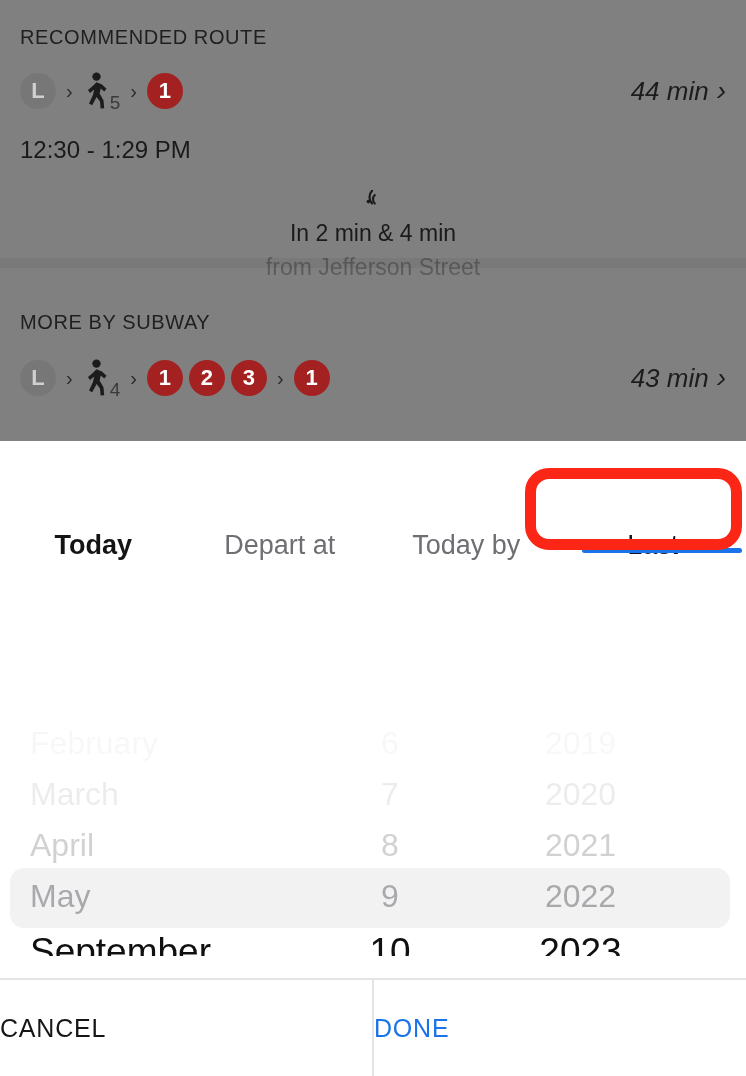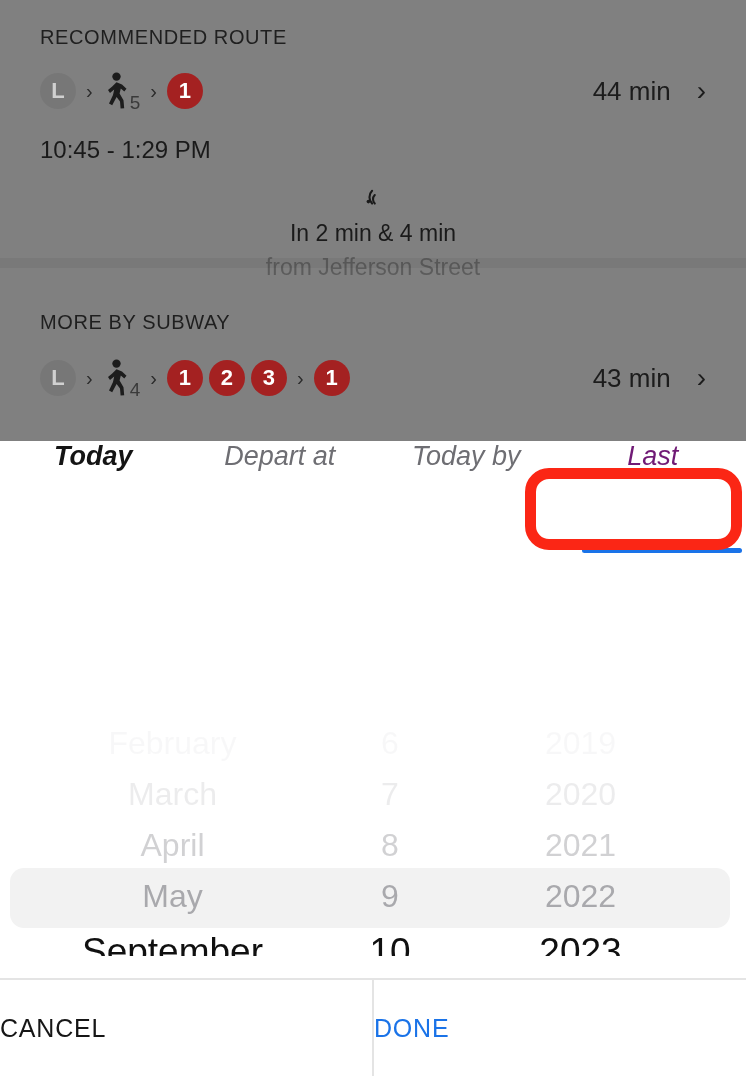--- a/index.html
+++ b/index.html
@@ -26,21 +26,21 @@
     position: absolute;
     left: 0; top: 0;
     width: 746px;
     height: 441px;
     background: #808080;
     overflow: hidden;
   }
 
   .route-section {
     position: relative;
-    padding: 0 40px;
+    padding: 0 20px;
   }
 
   .section-title {
     font-size: 20px;
     letter-spacing: 0.6px;
     color: #1f1f1f;
     font-weight: 400;
   }
 
   .route-row {
@@ -91,23 +91,24 @@
     line-height: 1;
     position: relative;
     top: 2px;
   }
 
   .badge-group { display: flex; align-items: center; gap: 6px; }
 
   .duration {
     display: flex;
     align-items: center;
-    gap: 26px;
+    gap: 8px;
     font-size: 26px;
     color: #1c1c1c;
+    font-style: italic;
   }
   .duration .chev {
     font-size: 28px;
     color: #1c1c1c;
     font-weight: 300;
     line-height: 1;
   }
 
   .time-range {
     font-size: 24px;
@@ -153,26 +154,25 @@
     align-items: center;
   }
   .tab {
     flex: 1 1 0;
     text-align: center;
     font-size: 27px;
     color: #6e6e73;
     position: relative;
     height: 120px;
     display: flex;
-    align-items: flex-start;
+    align-items: flex-end;
     justify-content: center;
-    font-style: italic;
   }
   .tab.today { color: #141414; font-weight: 700; }
-  .tab.selected { color: #701a75; }
+  .tab.selected { color: #0f172a; }
   .tab-underline {
     position: absolute;
     left: 12%;
     right: 2%;
     bottom: 8px;
     height: 5px;
     background: #1a73e8;
     border-radius: 3px;
   }
 
@@ -220,21 +220,21 @@
 
   .wheel-inner {
     position: absolute;
     left: 0;
     right: 0;
     top: 157px;
     display: flex;
     flex-direction: column;
     align-items: center;
   }
-  .wheel.months .wheel-inner { align-items: center; padding-left: 30px; }
+  .wheel.months .wheel-inner { align-items: flex-start; padding-left: 30px; }
   .wheel.days   .wheel-inner { align-items: center; }
   .wheel.years  .wheel-inner { align-items: center; padding-right: 50px; }
 
   .wheel-item {
     height: 51px;
     line-height: 51px;
     font-size: 32px;
     color: #8e8e93;
     white-space: nowrap;
     text-align: center;
@@ -303,21 +303,21 @@
           <span class="chev-sep">›</span>
           <span class="badge red">1</span>
         </div>
 
         <div class="duration">
           <span>44 min</span>
           <span class="chev">›</span>
         </div>
       </div>
 
-      <div class="time-range" style="margin-top:26px;">10:45 - 1:29 PM</div>
+      <div class="time-range" style="margin-top:26px;">12:30 - 1:29 PM</div>
 
       <div class="live-line" style="margin-top:22px;">
         <span class="live-icon">
           <svg width="21" height="21" viewBox="0 0 21 21">
             <g transform="rotate(-45 10.5 10.5)" fill="none" stroke="#1a1a1a" stroke-width="2.1" stroke-linecap="round">
               <path d="M4.5 14.5 A 9 9 0 0 1 13.5 5.5"></path>
               <path d="M6.4 16.4 A 6 6 0 0 1 12.4 10.4"></path>
             </g>
             <circle cx="5.4" cy="15.6" r="1.8" fill="#1a1a1a"></circle>
           </svg>

